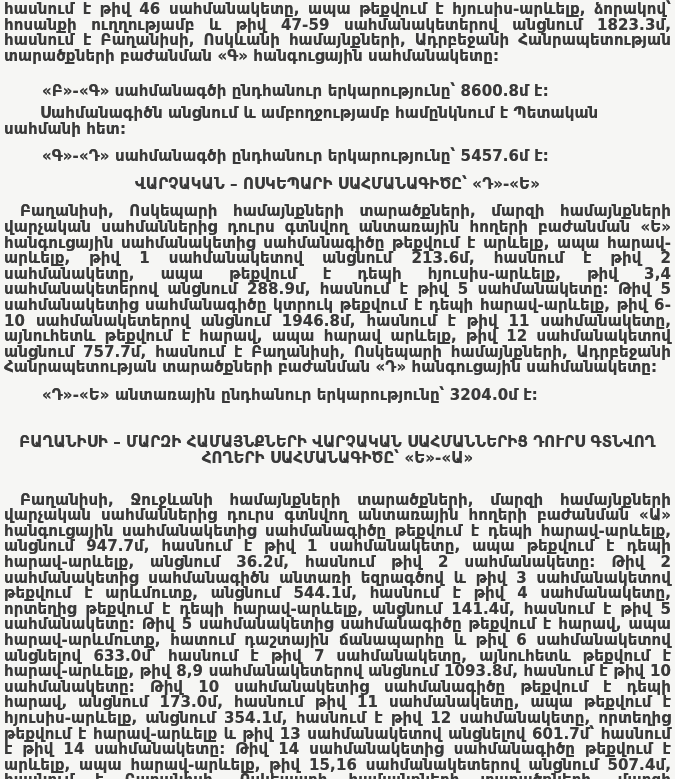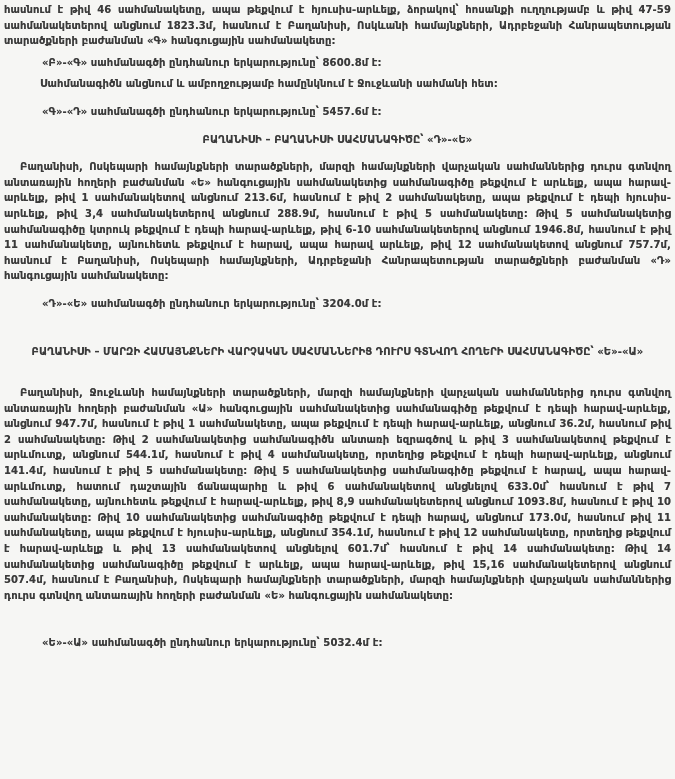--- a/index.html
+++ b/index.html
@@ -11,36 +11,36 @@
     height: 779px;
     background: #f6f6f4;
     overflow: hidden;
   }
   .page {
     box-sizing: border-box;
     width: 675px;
     height: 565px;
     padding: 2px 4px 4px 4px;
     font-family: "DejaVu Sans", "Liberation Sans", sans-serif;
-    font-size: 10px;
+    font-size: 15px;
     line-height: 15.6px;
     color: #3a3a3a;
     font-weight: 600;
     letter-spacing: 0.1px;
     text-shadow: 0 0 0.5px rgba(60,60,60,0.55);
   }
   .para {
     margin: 0;
     text-align: justify;
   }
   .para.indent-first {
     text-indent: 16px;
   }
   .length-line {
-    margin: 6px 0 0 0;
+    margin: 20px 0 0 0;
     text-indent: 38px;
     text-align: left;
   }
   .section-header {
     margin: 9px 10px 6px 10px;
     text-align: center;
     font-weight: 700;
   }
   .single-line {
     margin: 6px 0 0 0;
@@ -55,29 +55,29 @@
 </head>
 <body>
 
 <div class="page">
 
   <p class="para">հասնում է թիվ 46 սահմանակետը, ապա թեքվում է հյուսիս-արևելք, ձորակով՝ հոսանքի ուղղությամբ և թիվ 47-59 սահմանակետերով անցնում 1823.3մ, հասնում է Բաղանիսի, Ոսկևանի համայնքների, Ադրբեջանի Հանրապետության տարածքների բաժանման «Գ» հանգուցային սահմանակետը:</p>
 
   <p class="length-line">«Բ»-«Գ» սահմանագծի ընդհանուր երկարությունը՝  8600.8մ է:</p>
 
 
-  <p class="single-line">Սահմանագիծն անցնում և ամբողջությամբ համընկնում է Ջուջևանի սահմանի հետ:</p>
+  <p class="single-line">Սահմանագիծն անցնում և ամբողջությամբ համընկնում է Պետական սահմանի հետ:</p>
 
   <p class="length-line gap-sm">«Գ»-«Դ» սահմանագծի ընդհանուր երկարությունը՝  5457.6մ է:</p>
 
-  <p class="section-header gap-sm">ԲԱՂԱՆԻՍԻ – ԲԱՂԱՆԻՍԻ  ՍԱՀՄԱՆԱԳԻԾԸ՝  «Դ»-«Ե»</p>
+  <p class="section-header gap-sm">ՎԱՐՉԱԿԱՆ – ՈՍԿԵՊԱՐԻ  ՍԱՀՄԱՆԱԳԻԾԸ՝  «Դ»-«Ե»</p>
 
   <p class="para indent-first gap-sm">Բաղանիսի, Ոսկեպարի համայնքների տարածքների, մարզի համայնքների վարչական սահմաններից դուրս գտնվող անտառային հողերի բաժանման «Ե» հանգուցային սահմանակետից սահմանագիծը թեքվում է արևելք, ապա հարավ-արևելք, թիվ 1 սահմանակետով անցնում 213.6մ, հասնում է թիվ 2 սահմանակետը, ապա թեքվում է դեպի հյուսիս-արևելք, թիվ 3,4 սահմանակետերով անցնում 288.9մ, հասնում է թիվ 5 սահմանակետը: Թիվ 5 սահմանակետից սահմանագիծը կտրուկ թեքվում է դեպի հարավ-արևելք, թիվ 6-10 սահմանակետերով անցնում 1946.8մ, հասնում է թիվ 11 սահմանակետը, այնուհետև թեքվում է հարավ, ապա հարավ արևելք, թիվ 12 սահմանակետով անցնում 757.7մ, հասնում է Բաղանիսի, Ոսկեպարի համայնքների, Ադրբեջանի Հանրապետության տարածքների բաժանման «Դ» հանգուցային սահմանակետը:</p>
 
-  <p class="length-line gap-sm">«Դ»-«Ե»  սահմանագծի ընդհանուր երկարությունը՝  3204.0մ է:</p>
+  <p class="length-line gap-sm">«Դ»-«Ե»  անտառային ընդհանուր երկարությունը՝  3204.0մ է:</p>
 
   <p class="section-header gap-lg">ԲԱՂԱՆԻՍԻ  –  ՄԱՐԶԻ ՀԱՄԱՅՆՔՆԵՐԻ ՎԱՐՉԱԿԱՆ ՍԱՀՄԱՆՆԵՐԻՑ ԴՈՒՐՍ ԳՏՆՎՈՂ ՀՈՂԵՐԻ ՍԱՀՄԱՆԱԳԻԾԸ՝  «Ե»-«Ա»</p>
 
   <p class="para indent-first gap-md">Բաղանիսի, Ջուջևանի համայնքների տարածքների, մարզի համայնքների վարչական սահմաններից դուրս գտնվող անտառային հողերի բաժանման «Ա» հանգուցային սահմանակետից սահմանագիծը թեքվում է դեպի հարավ-արևելք, անցնում 947.7մ, հասնում է թիվ 1 սահմանակետը, ապա թեքվում է դեպի հարավ-արևելք, անցնում 36.2մ, հասնում թիվ 2 սահմանակետը: Թիվ 2 սահմանակետից սահմանագիծն անտառի եզրագծով և թիվ 3 սահմանակետով թեքվում է արևմուտք, անցնում 544.1մ, հասնում է թիվ 4 սահմանակետը, որտեղից թեքվում է դեպի հարավ-արևելք, անցնում 141.4մ, հասնում է թիվ 5 սահմանակետը: Թիվ 5 սահմանակետից սահմանագիծը թեքվում է հարավ, ապա հարավ-արևմուտք, հատում դաշտային ճանապարհը և թիվ 6 սահմանակետով անցնելով 633.0մ՝ հասնում է թիվ 7 սահմանակետը, այնուհետև թեքվում է հարավ-արևելք, թիվ 8,9 սահմանակետերով անցնում 1093.8մ, հասնում է թիվ 10 սահմանակետը: Թիվ 10 սահմանակետից սահմանագիծը թեքվում է դեպի հարավ, անցնում 173.0մ, հասնում թիվ 11 սահմանակետը, ապա թեքվում է հյուսիս-արևելք, անցնում 354.1մ, հասնում է թիվ 12 սահմանակետը, որտեղից թեքվում է հարավ-արևելք և թիվ 13 սահմանակետով անցնելով 601.7մ՝ հասնում է թիվ 14 սահմանակետը: Թիվ 14 սահմանակետից սահմանագիծը թեքվում է արևելք, ապա հարավ-արևելք, թիվ 15,16  սահմանակետերով անցնում 507.4մ, հասնում է Բաղանիսի, Ոսկեպարի համայնքների տարածքների, մարզի համայնքների վարչական սահմաններից դուրս գտնվող անտառային հողերի բաժանման «Ե» հանգուցային սահմանակետը:</p>
 
   <p class="length-line gap-end">«Ե»-«Ա» սահմանագծի ընդհանուր երկարությունը՝   5032.4մ է:</p>
 
 </div>
 
 </body></html>

